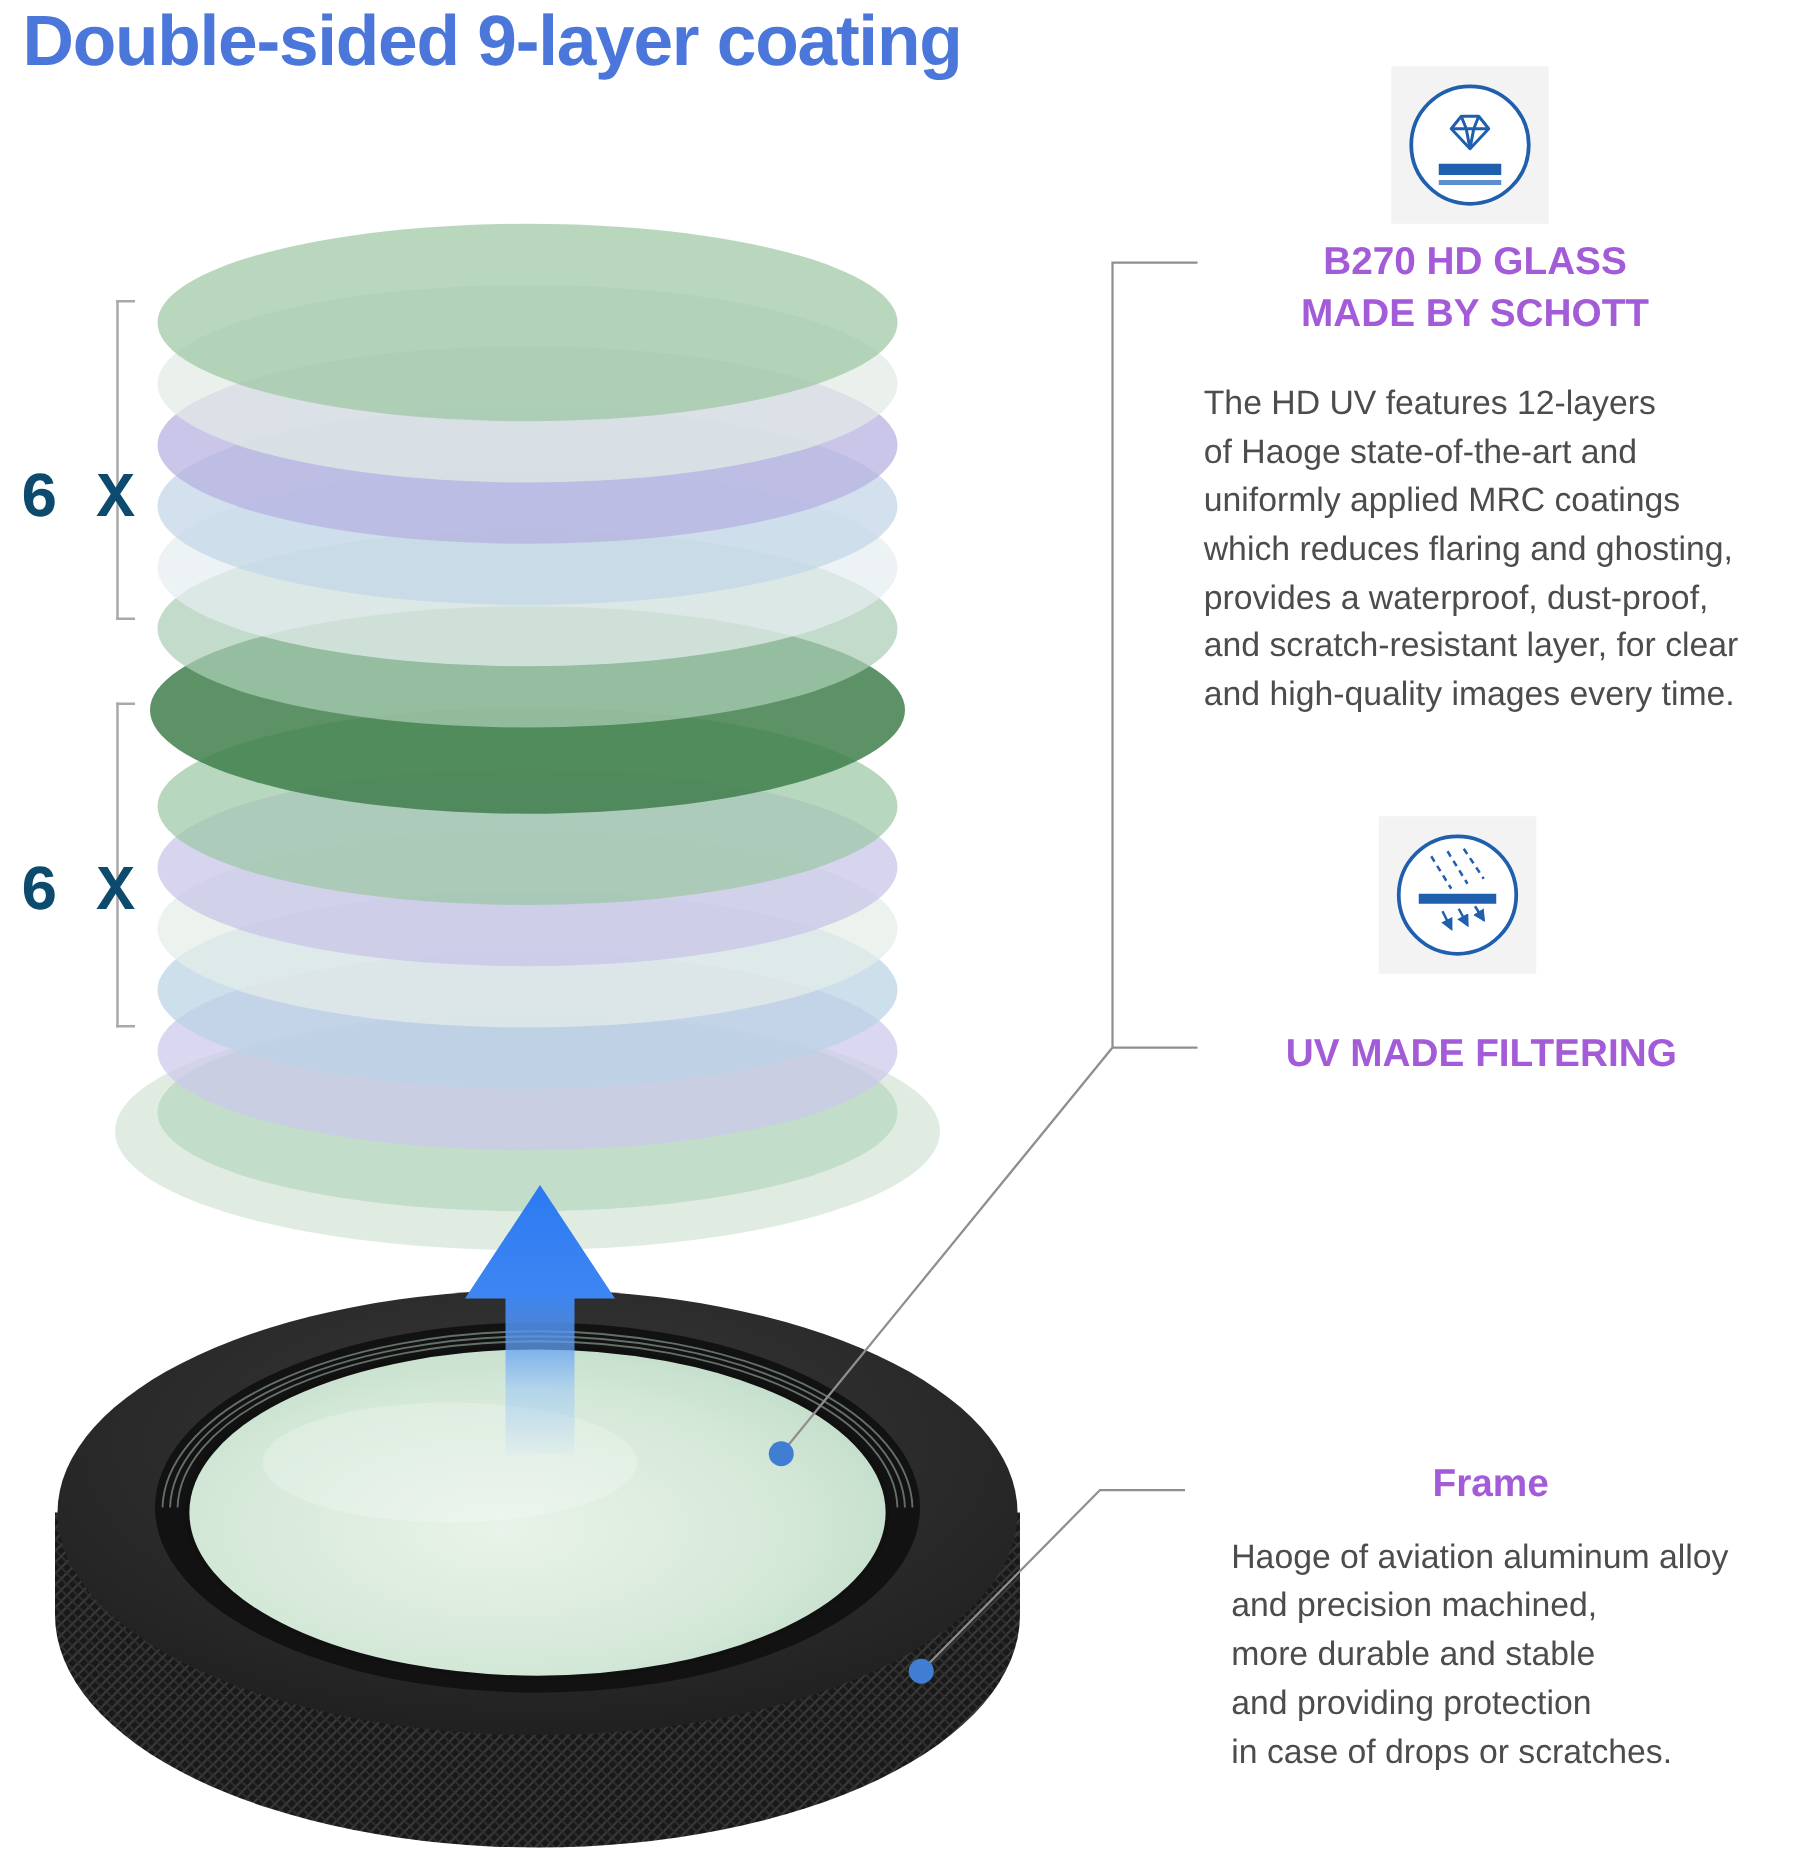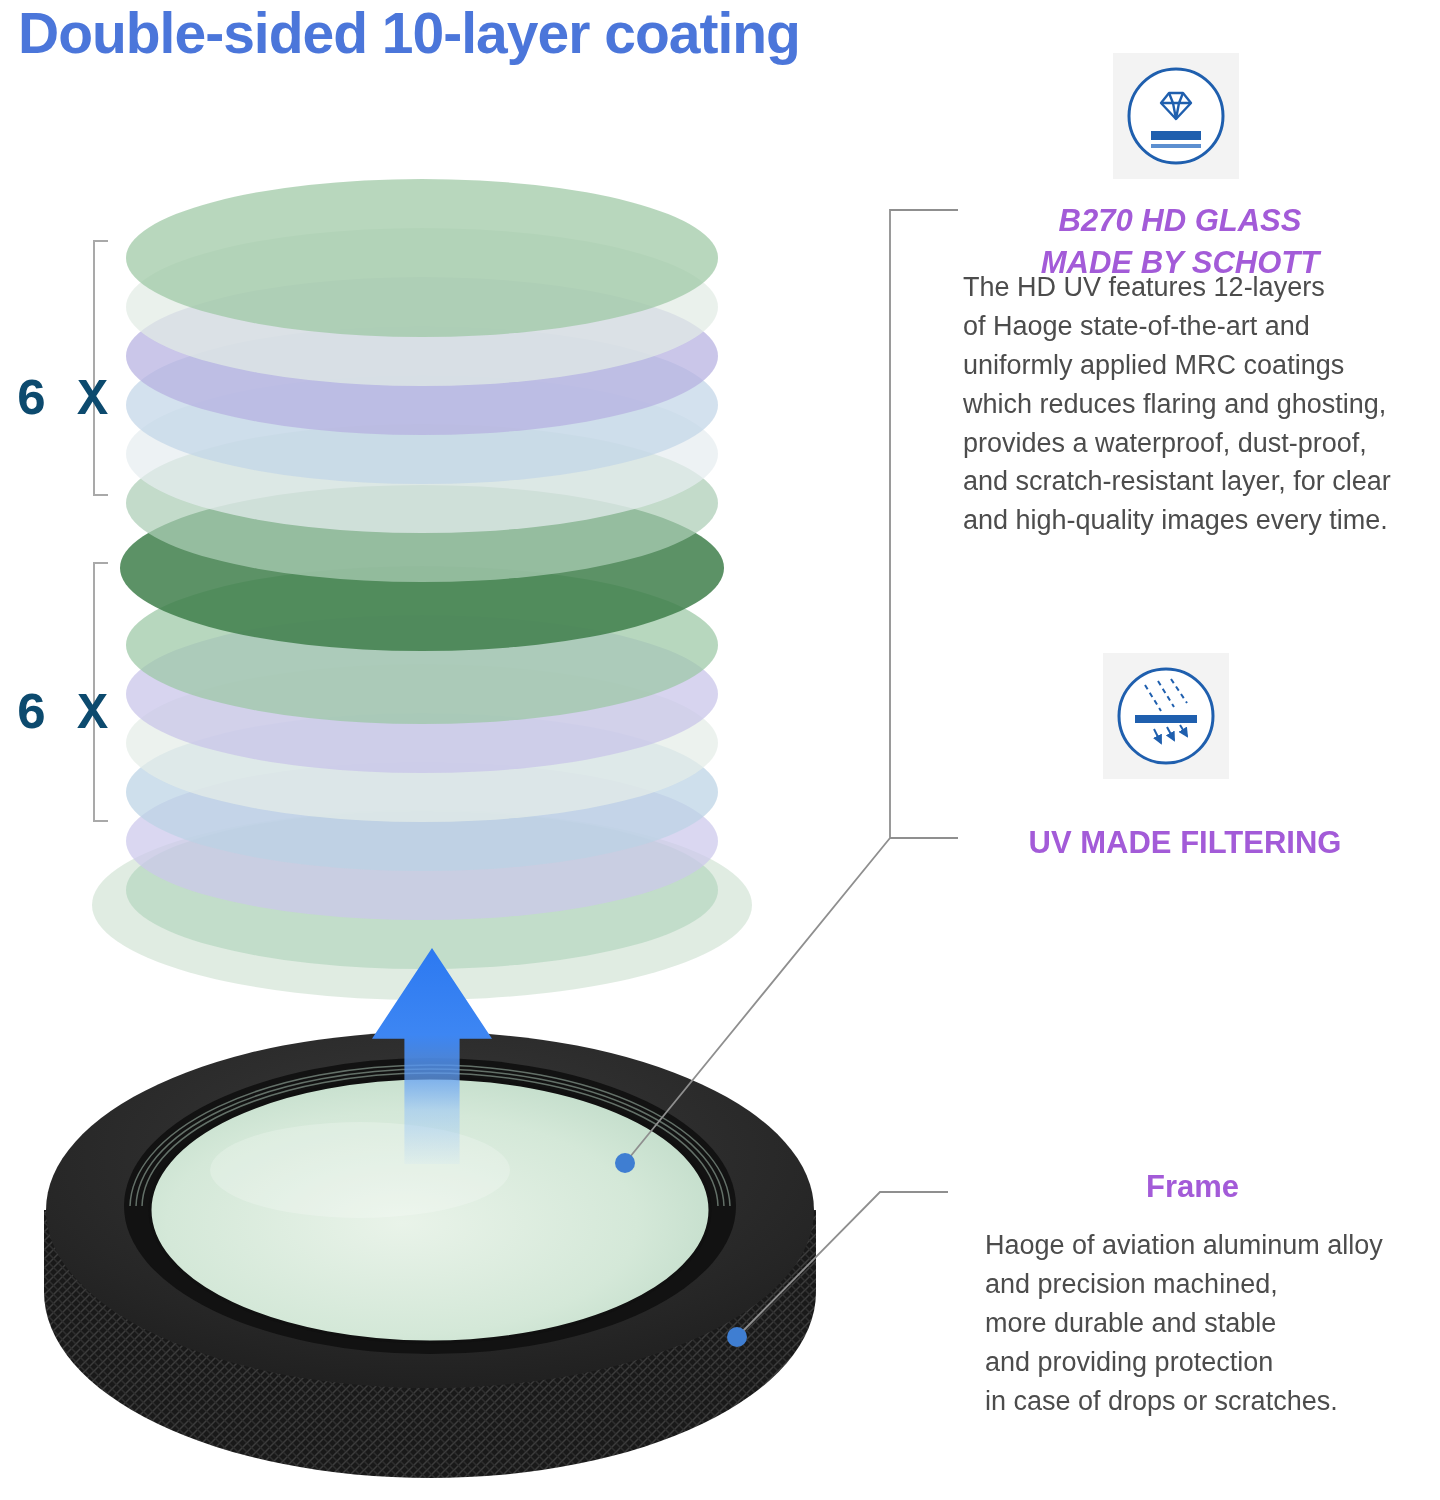--- a/index.html
+++ b/index.html
@@ -35,37 +35,37 @@
   .icon-tile {
     position:absolute; width:126px; height:126px; background:#f3f3f3; z-index:8;
     display:flex; align-items:center; justify-content:center;
   }
   #icon-glass { left:1113px; top:53px; }
   #icon-uv   { left:1103px; top:653px; }
   .heading {
     position:absolute; color:#a35bd8; font-weight:bold; font-size:31px;
     line-height:1.35; text-align:center; white-space:pre-line; z-index:8;
   }
-  #heading-glass { left:960px; top:200px; width:440px;font-style:italic; }
+  #heading-glass { left:960px; top:188px; width:440px; }
   #heading-uv    { left:960px; top:822px; width:450px; }
   #heading-frame { left:960px; top:1166px; width:465px; }
   .body-text {
     position:absolute; color:#4c4c4c; font-size:27px; line-height:1.44;
     white-space:pre-line; z-index:8;
   }
-  #body-glass { left:963px; top:268px; width:475px; }
+  #body-glass { left:963px; top:303px; width:475px; }
   #body-uv    { left:997px; top:876px; width:440px; }
   #body-frame { left:985px; top:1226px; width:450px; }
 </style>
 </head>
 <body>
 
 <div class="page">
 
-  <div class="title">Double-sided 10-layer coating</div>
+  <div class="title">Double-sided 9-layer coating</div>
 
   <div id="layer-stack">
       <div class="layer" style="left: 92px; top: 810px; width: 660px; height: 190px; background: rgb(207, 226, 211); opacity: 0.65; z-index: 1;"></div>
       <div class="layer" style="left: 126px; top: 811px; width: 592px; height: 158px; background: rgb(182, 215, 193); opacity: 0.72; z-index: 2;"></div>
       <div class="layer" style="left: 126px; top: 762px; width: 592px; height: 158px; background: rgb(204, 200, 235); opacity: 0.72; z-index: 3;"></div>
       <div class="layer" style="left: 126px; top: 713px; width: 592px; height: 158px; background: rgb(187, 210, 229); opacity: 0.72; z-index: 4;"></div>
       <div class="layer" style="left: 126px; top: 664px; width: 592px; height: 158px; background: rgb(229, 237, 231); opacity: 0.72; z-index: 5;"></div>
       <div class="layer" style="left: 126px; top: 615px; width: 592px; height: 158px; background: rgb(200, 195, 233); opacity: 0.72; z-index: 6;"></div>
       <div class="layer" style="left: 126px; top: 566px; width: 592px; height: 158px; background: rgb(155, 200, 165); opacity: 0.72; z-index: 7;"></div>
       <div class="layer" style="left: 120px; top: 485px; width: 604px; height: 166px; background: rgb(63, 127, 75); opacity: 0.85; z-index: 8;"></div>

